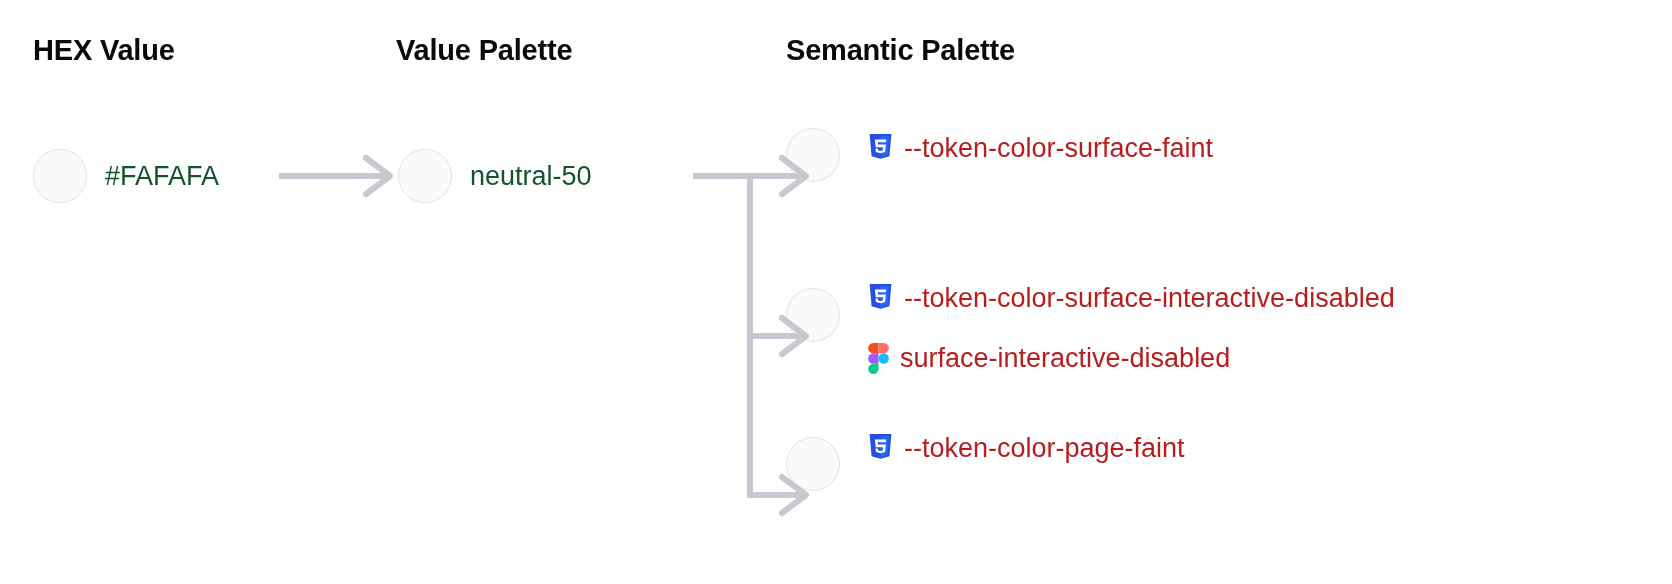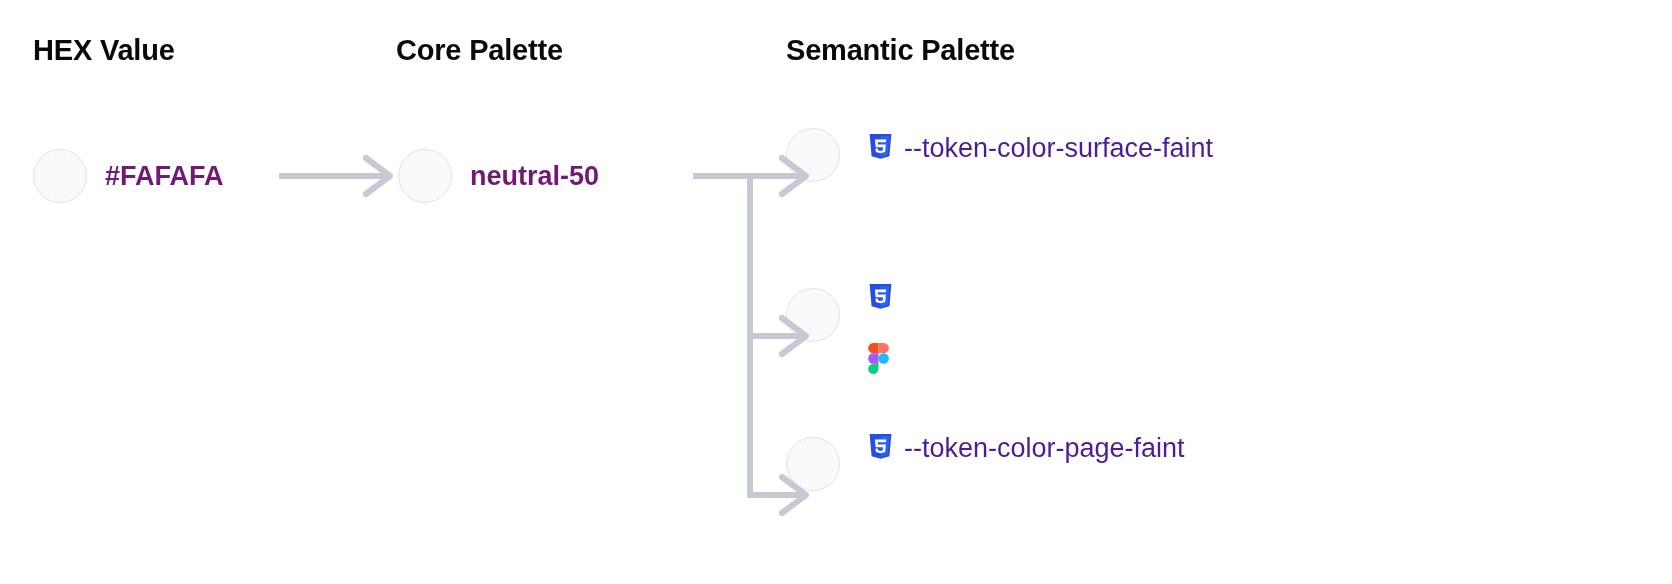--- a/index.html
+++ b/index.html
@@ -49,22 +49,22 @@
   #swatch-hex  { left: 33px;  top: 149px; }
   #swatch-core { left: 398px; top: 149px; }
   #swatch-sem-0 { left: 786px; top: 128px; }
   #swatch-sem-1 { left: 786px; top: 288px; }
   #swatch-sem-2 { left: 786px; top: 437px; }
 
   
   .value-label {
     position: absolute;
     font-size: 27px;
-    font-weight: 700;
-    color: #701a75;
+    font-weight: 400;
+    color: #14532d;
     white-space: nowrap;
     line-height: 1;
   }
   #label-hex  { left: 105px; top: 163px; }
   #label-core { left: 470px; top: 163px; }
 
   
   .connectors {
     position: absolute;
     left: 0;
@@ -86,21 +86,21 @@
   .token-line {
     display: flex;
     align-items: center;
     height: 60px;
     gap: 11px;
   }
 
   .token-text {
     font-size: 27px;
     font-weight: 400;
-    color: #4c1d95;
+    color: #b91c1c;
     white-space: nowrap;
     line-height: 1;
   }
 
   
   .icon-css3 {
     width: 25px;
     height: 29px;
     flex: 0 0 auto;
     display: block;
@@ -113,21 +113,21 @@
     flex: 0 0 auto;
     display: block;
   }
 </style>
 </head>
 <body>
 
 <div class="canvas">
 
   <div class="col-head" id="head-hex">HEX Value</div>
-  <div class="col-head" id="head-core">Core Palette</div>
+  <div class="col-head" id="head-core">Value Palette</div>
   <div class="col-head" id="head-sem">Semantic Palette</div>
 
   <div class="swatch" id="swatch-hex" style="background: rgb(250, 250, 250);"></div>
   <div class="value-label" id="label-hex">#FAFAFA</div>
 
   <div class="swatch" id="swatch-core" style="background: rgb(250, 250, 250);"></div>
   <div class="value-label" id="label-core">neutral-50</div>
 
   <div class="swatch" id="swatch-sem-0" style="background: rgb(250, 250, 250);"></div>
   <div class="swatch" id="swatch-sem-1" style="background: rgb(250, 250, 250);"></div>
@@ -164,29 +164,31 @@
     </div>
   </div>
 
   <div class="token-group" id="token-group-1">
     <div class="token-line">
       <svg class="icon-css3" viewBox="0 0 24 28">
         <path fill="#264DE4" d="M1.5 0h21l-1.9 21.6L12 24l-8.6-2.4z"></path>
         <path fill="#2965F1" d="M12 2v20.2l6.95-1.93L20.5 2z"></path>
         <path fill="#FFFFFF" d="M6.6 5.4h10.9l-.2 2.5H9.35l.17 2.3h7.6l-.62 7.1L12 18.6l-4.5-1.3-.3-3.4h2.3l.15 1.7 2.35.7 2.35-.7.25-2.7H7.35z"></path>
       </svg>
+      <span class="token-text">--token-color-surface-interactive-disabled</span>
     </div>
     <div class="token-line">
       <svg class="icon-figma" viewBox="0 0 24 36">
         <path fill="#F24E1E" d="M6 0h6v12H6a6 6 0 0 1 0-12z"></path>
         <path fill="#FF7262" d="M12 0h6a6 6 0 0 1 0 12h-6z"></path>
         <path fill="#A259FF" d="M6 12h6v12H6a6 6 0 0 1 0-12z"></path>
         <circle fill="#1ABCFE" cx="18" cy="18" r="6"></circle>
         <path fill="#0ACF83" d="M6 24h6v6a6 6 0 1 1-6-6z"></path>
       </svg>
+      <span class="token-text">surface-interactive-disabled</span>
     </div>
   </div>
 
   <div class="token-group" id="token-group-2">
     <div class="token-line">
       <svg class="icon-css3" viewBox="0 0 24 28">
         <path fill="#264DE4" d="M1.5 0h21l-1.9 21.6L12 24l-8.6-2.4z"></path>
         <path fill="#2965F1" d="M12 2v20.2l6.95-1.93L20.5 2z"></path>
         <path fill="#FFFFFF" d="M6.6 5.4h10.9l-.2 2.5H9.35l.17 2.3h7.6l-.62 7.1L12 18.6l-4.5-1.3-.3-3.4h2.3l.15 1.7 2.35.7 2.35-.7.25-2.7H7.35z"></path>
       </svg>

